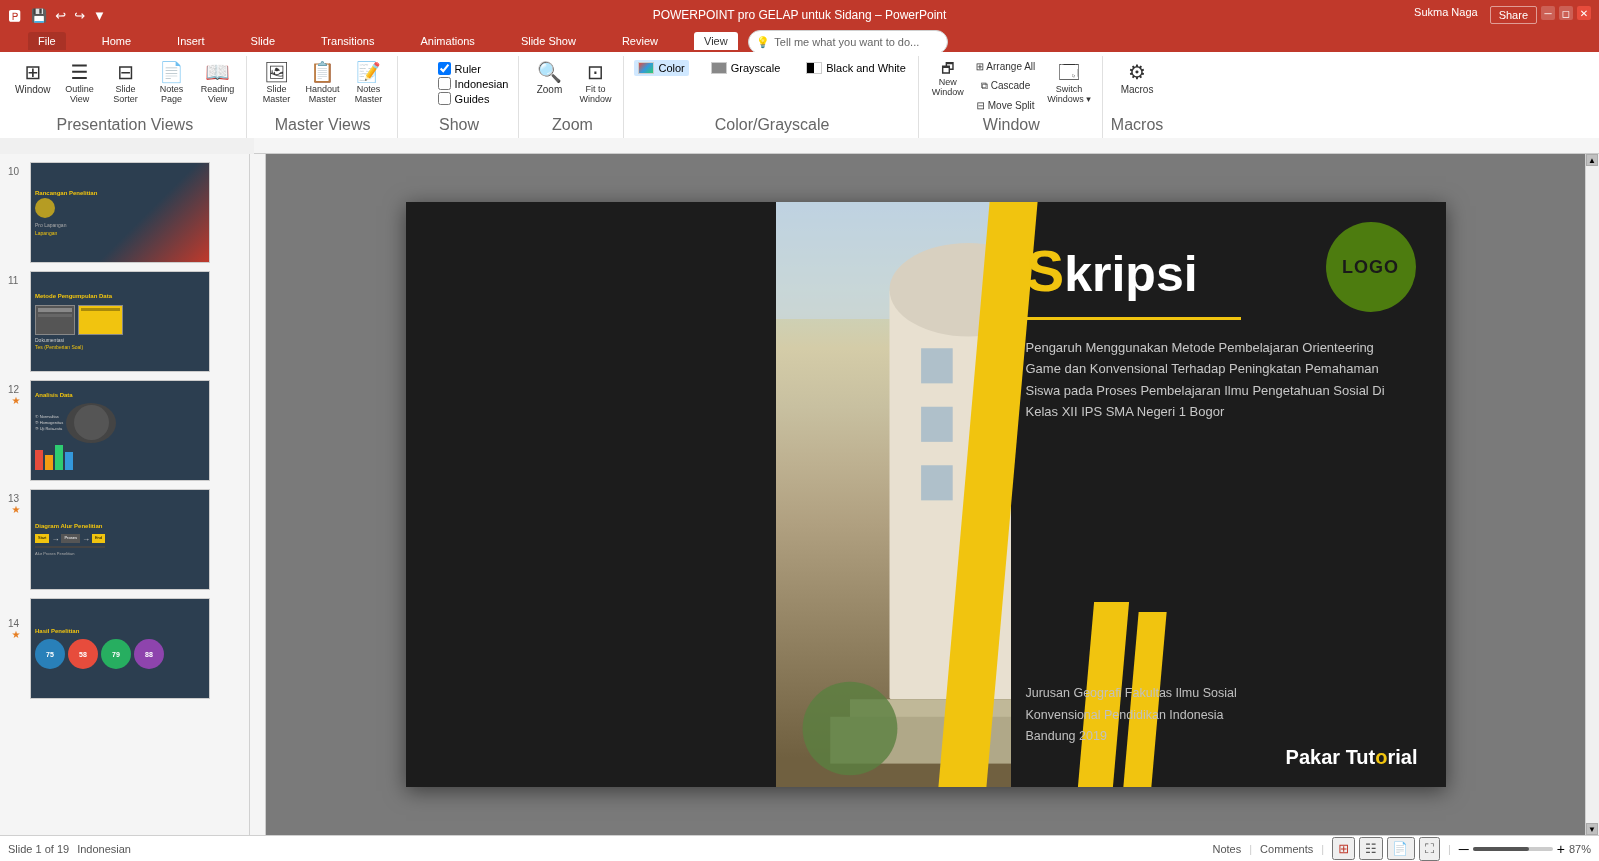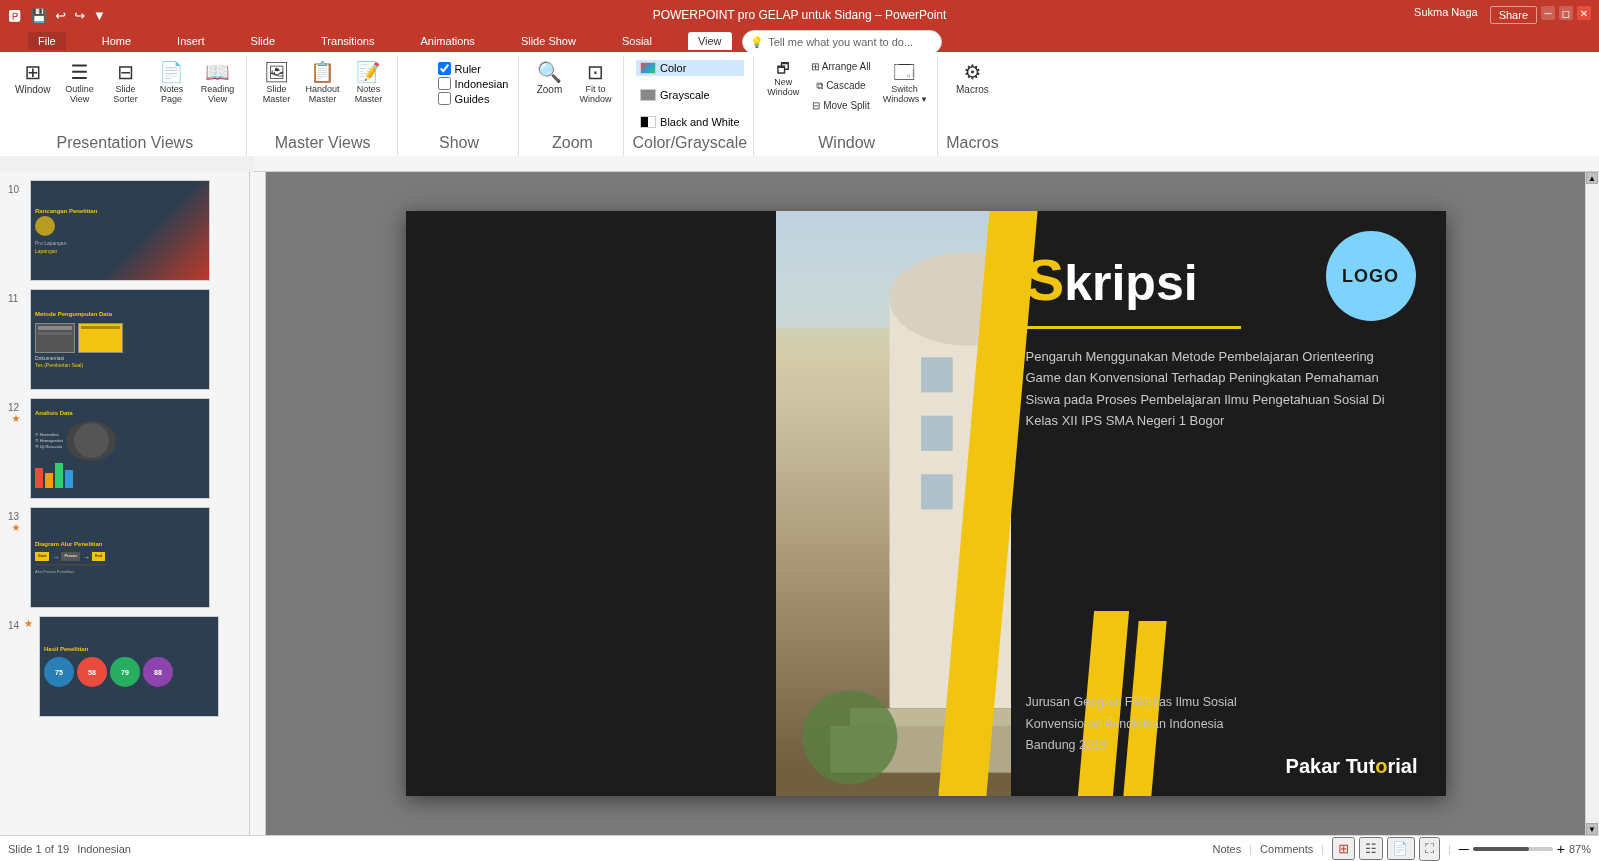--- a/index.html
+++ b/index.html
@@ -114,22 +114,22 @@
       align-items: center;
       gap: 4px;
       font-size: 11px;
       cursor: pointer;
       margin-left: 28px;
     }
     .checkbox-item input { margin: 0; }
 
     .color-options {
       display: flex;
-      flex-direction: column;
-      gap: 11px;
+      flex-direction: row;
+      gap: 18px;
       padding: 2px;
     }
     .color-option {
       display: flex;
       align-items: center;
       gap: 4px;
       font-size: 11px;
       padding: 2px 4px;
       cursor: pointer;
       border-radius: 2px;
@@ -248,21 +248,21 @@
     }
 
     
     .logo-circle {
       position: absolute;
       top: 20px;
       right: 30px;
       width: 90px;
       height: 90px;
       border-radius: 50%;
-      background: #7dd3fc;
+      background: #4d7c0f;
       display: flex;
       align-items: center;
       justify-content: center;
       font-size: 18px;
       font-weight: bold;
       color: #1a1a1a;
       letter-spacing: 1px;
     }
 
     
@@ -370,21 +370,21 @@
 </div>
 
 <div class="menu-bar">
   <div class="ribbon-tab" style="background:#a93226; color:white; padding: 3px 10px;">File</div>
   <div class="ribbon-tab">Home</div>
   <div class="ribbon-tab">Insert</div>
   <div class="ribbon-tab">Slide</div>
   <div class="ribbon-tab">Transitions</div>
   <div class="ribbon-tab">Animations</div>
   <div class="ribbon-tab">Slide Show</div>
-  <div class="ribbon-tab">Sosial</div>
+  <div class="ribbon-tab">Review</div>
   <div class="ribbon-tab active">View</div>
   <div class="tell-me-box">
     <span>💡</span>
     <span>Tell me what you want to do...</span>
   </div>
 </div>
 
 <div class="ribbon-content">
 
   <div class="ribbon-group">
@@ -615,21 +615,21 @@
               <div style="background:#f1c40f;padding:1px 3px;font-size:4px;color:#000;">End</div>
             </div>
             <div style="background:#444;height:2px;margin:3px 0;"></div>
             <div style="font-size:4px;color:#aaa;">Alur Proses Penelitian</div>
           </div>
         </div>
       </div>
     </div>
 
     <div class="slide-thumb">
-      <div style="display:flex;flex-direction:row;align-items:center;">
+      <div style="display:flex;flex-direction:column;align-items:center;margin-top:16px;">
         <span class="slide-num">14</span>
         <span class="star-icon">★</span>
       </div>
       <div class="thumb-img t14">
         <div class="thumb-content">
           <div class="thumb-title">Hasil Penelitian</div>
           <div style="display:flex;gap:3px;align-items:flex-end;margin-top:3px;">
             <div style="width:30px;height:30px;border-radius:50%;background:#2980b9;display:flex;align-items:center;justify-content:center;font-size:7px;font-weight:bold;color:white;">75</div>
             <div style="width:30px;height:30px;border-radius:50%;background:#e74c3c;display:flex;align-items:center;justify-content:center;font-size:7px;font-weight:bold;color:white;">58</div>
             <div style="width:30px;height:30px;border-radius:50%;background:#27ae60;display:flex;align-items:center;justify-content:center;font-size:7px;font-weight:bold;color:white;">79</div>

